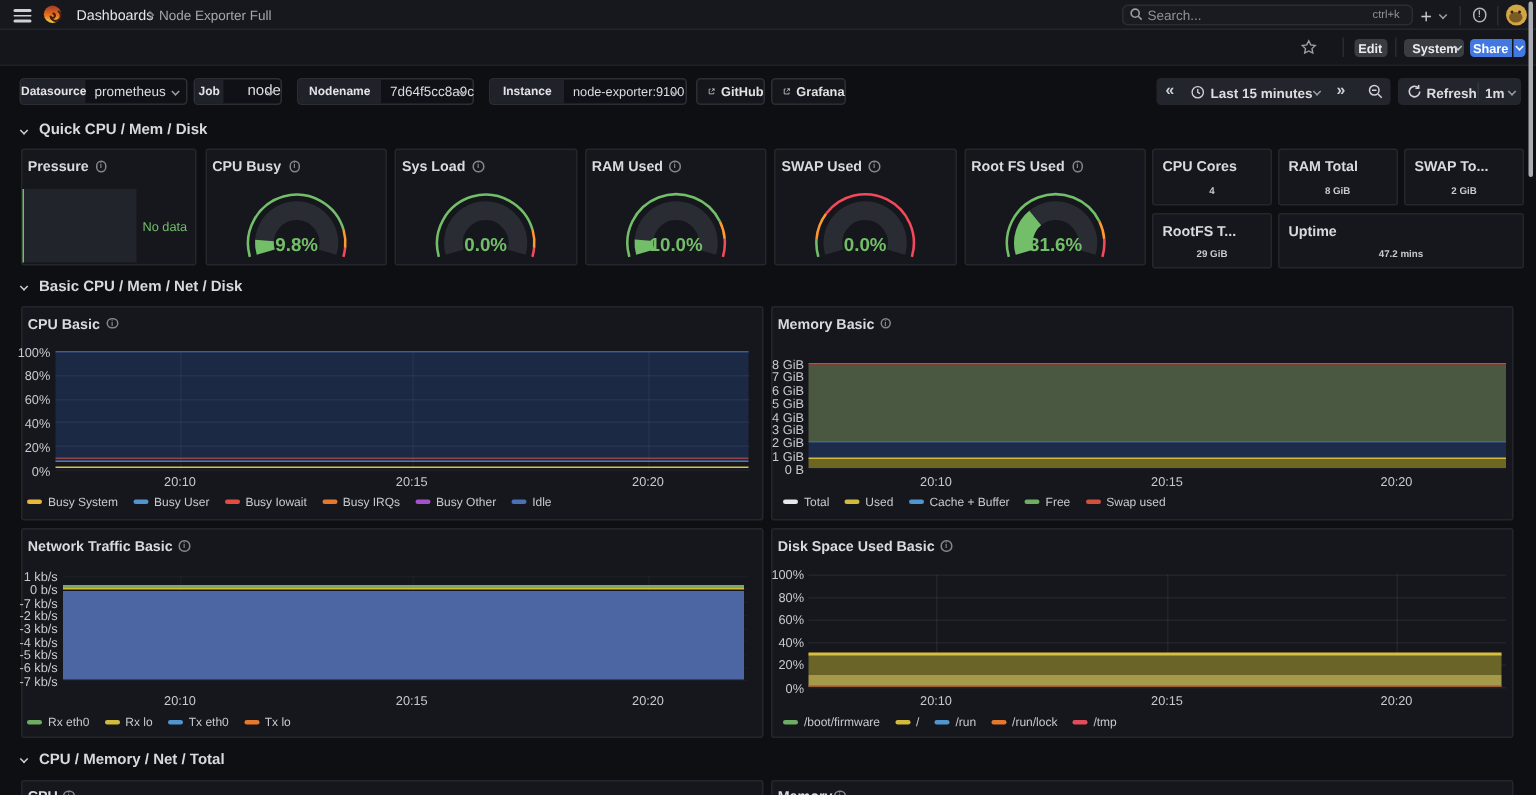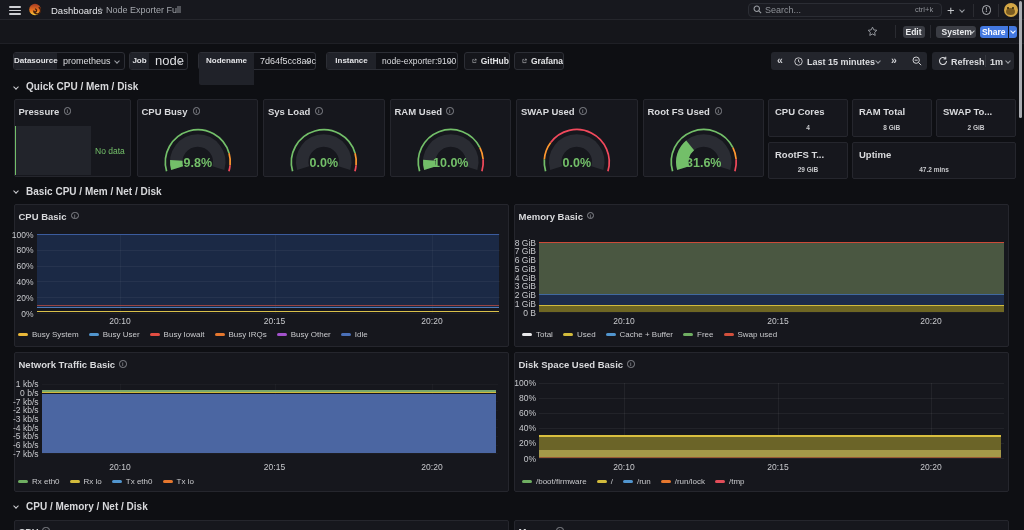--- a/index.html
+++ b/index.html
@@ -64,24 +64,24 @@
 <div class="a" style="left:979.5px;top:25.5px;width:28.5px;height:12.5px;background:#4378e0;border-radius:3px 0 0 3px;font-size:8.5px;font-weight:600;color:#fff;text-align:center;line-height:12.5px">Share</div>
 <div class="a" style="left:1008.8px;top:25.5px;width:8.7px;height:12.5px;background:#4378e0;border-radius:0 3px 3px 0"></div>
 <div class="car" style="left:1011px;top:29px;border-color:#fff"></div>
 <div class="a" style="left:1018.5px;top:1px;width:3.5px;height:117px;background:#aaacb1;border-radius:2px;z-index:50"></div>
 <div class="a" style="left:13px;top:52px;height:18px;width:112px;border:1px solid #2c2e35;border-radius:3px;background:#101116"></div>
 <div class="a" style="left:14px;top:53px;height:16px;width:43px;background:#202229;border-radius:2px 0 0 2px;color:#e2e3e6;font-size:8px;font-weight:700;line-height:16px;text-align:center">Datasource</div>
 <div class="a" style="left:63px;top:53px;height:16px;font-size:9px;color:#dcdde0;line-height:16px">prometheus</div>
 <div class="car" style="left:115px;top:58.5px"></div>
 <div class="a" style="left:129px;top:52px;height:18px;width:59px;border:1px solid #2c2e35;border-radius:3px;background:#101116"></div>
 <div class="a" style="left:130px;top:53px;height:16px;width:19px;background:#202229;border-radius:2px 0 0 2px;color:#e2e3e6;font-size:8px;font-weight:700;line-height:16px;text-align:center">Job</div>
-<div class="a" style="left:155px;top:53px;height:16px;font-size:13px;color:#dcdde0;line-height:16px">node</div>
+<div class="a" style="left:165px;top:53px;height:16px;font-size:10px;color:#dcdde0;line-height:16px">node</div>
 <div class="car" style="left:178px;top:58.5px"></div>
 <div class="a" style="left:198px;top:52px;height:18px;width:118px;border:1px solid #2c2e35;border-radius:3px;background:#101116"></div>
-<div class="a" style="left:199px;top:53px;height:32px;width:55px;background:#202229;border-radius:2px 0 0 2px;color:#e2e3e6;font-size:8px;font-weight:700;line-height:16px;text-align:center">Nodename</div>
+<div class="a" style="left:199px;top:53px;height:16px;width:55px;background:#202229;border-radius:2px 0 0 2px;color:#e2e3e6;font-size:8px;font-weight:700;line-height:16px;text-align:center">Nodename</div>
 <div class="a" style="left:260px;top:53px;height:16px;font-size:9px;color:#dcdde0;line-height:16px">7d64f5cc8a9c</div>
 <div class="car" style="left:306px;top:58.5px"></div>
 <div class="a" style="left:326px;top:52px;height:18px;width:131.5px;border:1px solid #2c2e35;border-radius:3px;background:#101116"></div>
 <div class="a" style="left:327px;top:53px;height:16px;width:49px;background:#202229;border-radius:2px 0 0 2px;color:#e2e3e6;font-size:8px;font-weight:700;line-height:16px;text-align:center">Instance</div>
 <div class="a" style="left:382px;top:53px;height:16px;font-size:8.5px;color:#dcdde0;line-height:16px">node-exporter:9100</div>
 <div class="car" style="left:447.5px;top:58.5px"></div>
 <div class="fbtn" style="left:464px;top:52px;width:46px"><svg width="8" height="8" viewBox="0 0 12 12" style="margin:0 4px 0 7px">
       <path d="M4.5 2H2v8h8V7.5" fill="none" stroke="#d6d7da" stroke-width="1.3"></path>
       <path d="M7 1.5h3.5V5M10.7 1.3L6 6" fill="none" stroke="#d6d7da" stroke-width="1.3"></path>
     </svg>GitHub</div>
@@ -390,18 +390,18 @@
     <span class="li">
       <span class="sw" style="background:#e5772e"></span>
       <span class="lt">/run/lock</span>
     </span>
     <span class="li">
       <span class="sw" style="background:#e24d59"></span>
       <span class="lt">/tmp</span>
     </span>
   </div>
 <div class="car" style="left:14px;top:504px;border-color:#cfd0d4"></div>
-<div class="sech" style="left:26px;top:500.5px">CPU / Memory / Net / Disk</div>
+<div class="sech" style="left:26px;top:500.5px">CPU / Memory / Net / Total</div>
 <div class="panel" style="left:13.5px;top:520px;width:495.5px;height:15px"></div>
 <div class="pt" style="left:18.5px;top:525.5px">CPU</div>
 <div class="info" style="left:42px;top:526.5px">i</div>
 <div class="panel" style="left:513.5px;top:520px;width:495px;height:15px"></div>
 <div class="pt" style="left:518.5px;top:525.5px">Memory</div>
 <div class="info" style="left:556px;top:526.5px">i</div>
 </body></html>

